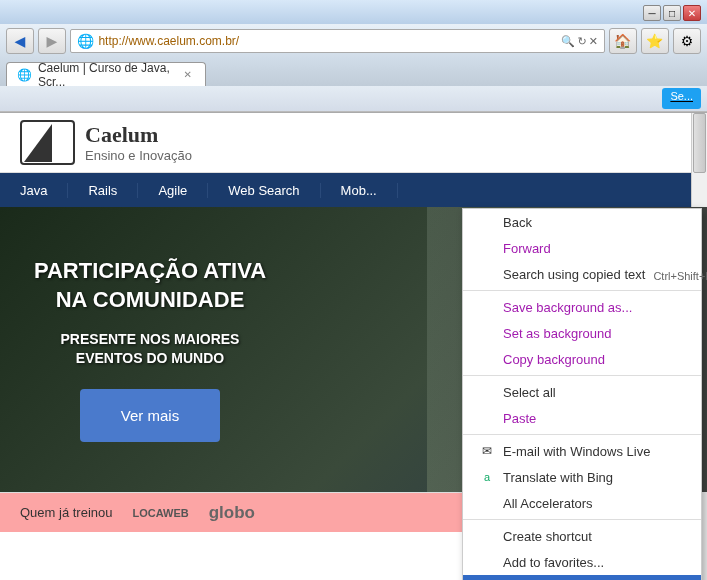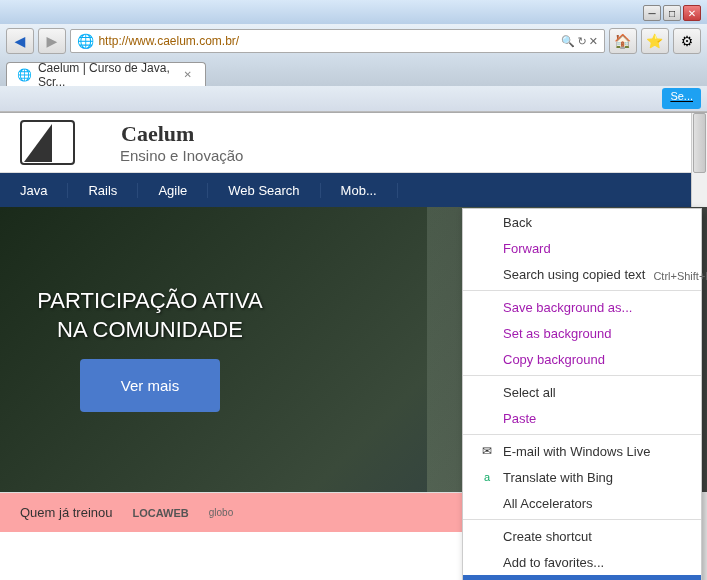--- a/index.html
+++ b/index.html
@@ -207,27 +207,25 @@
       left: 6px;
       color: white;
       font-size: 8px;
     }
 
     .caelum-text h1 {
       font-size: 22px;
       font-weight: bold;
       color: #333;
       font-family: Georgia, serif;
-      margin-left: 36px;
     }
 
     .caelum-text p {
-      font-size: 15px;
+      font-size: 13px;
       color: #666;
-      margin-left: 35px;
     }
 
     .nav-menu {
       background: #1a3a6a;
       display: flex;
       height: 34px;
       align-items: center;
     }
 
     .nav-item {
@@ -270,21 +268,21 @@
     .hero-content {
       position: relative;
       z-index: 2;
       padding: 20px 30px;
       color: white;
       max-width: 300px;
     }
 
     .hero-title {
       font-size: 22px;
-      font-weight: normal;
+      font-weight: bold;
       text-align: center;
       line-height: 1.3;
       margin-bottom: 15px;
       text-shadow: 1px 1px 3px rgba(0,0,0,0.8);
     }
 
     .hero-subtitle {
       font-size: 14px;
       font-weight: bold;
       text-align: center;
@@ -454,28 +452,29 @@
     <div class="nav-item">Agile</div>
     <div class="nav-item">Web Search</div>
     <div class="nav-item">Mob...</div>
   </div>
 
   <div class="hero-section">
     <div class="hero-bg"></div>
     <div class="hero-people"></div>
     <div class="hero-content">
       <div class="hero-title">PARTICIPAÇÃO ATIVA NA COMUNIDADE</div>
+      <div class="hero-subtitle">PRESENTE NOS MAIORES EVENTOS DO MUNDO</div>
       <div class="hero-btn">Ver mais</div>
     </div>
   </div>
 
   <div class="footer-strip">
     <span>Quem já treinou</span>
     <span style="font-weight:bold; font-size:11px; color:#555;">LOCAWEB</span>
-    <span style="font-weight:normal; font-size:10px; color:#666;">globo</span>
+    <span style="font-weight:bold; font-size:17px; color:#666;">globo</span>
   </div>
 
   <div class="scrollbar">
     <div class="scrollbar-thumb"></div>
   </div>
 
   <div class="context-menu">
 
     <div class="ctx-item">
       <span class="ctx-icon"></span>

